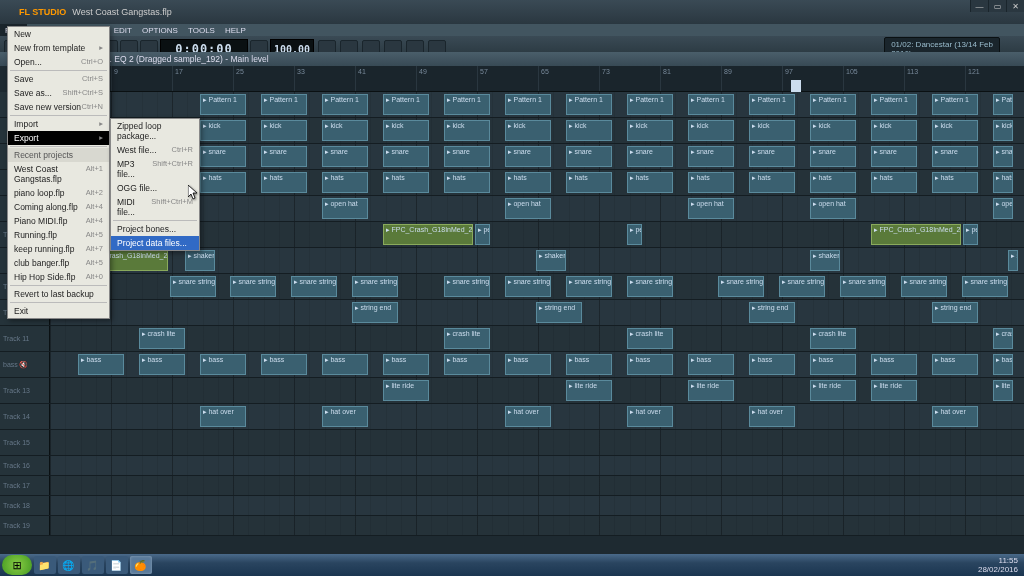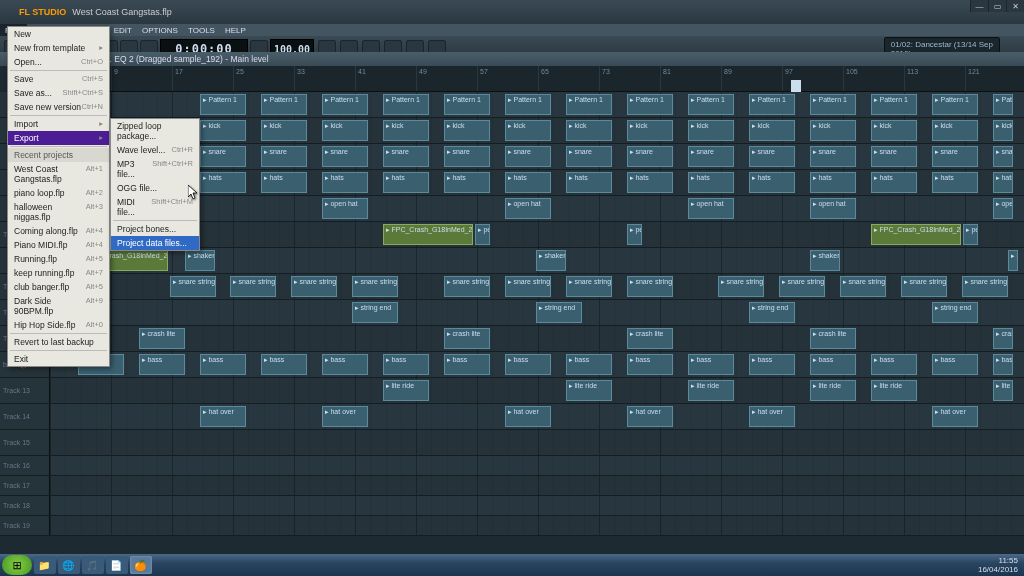--- a/index.html
+++ b/index.html
@@ -28,21 +28,21 @@
 .track.alt{height:20px}
 .thead{position:absolute;left:0;top:0;width:50px;height:100%;background:#25333a;border-right:1px solid #0a1012;font-size:7px;color:#678;display:flex;align-items:center;padding-left:3px}
 .tbody{position:absolute;left:50px;right:0;top:0;height:100%;background:#28363f}
 .track:nth-child(even) .tbody{background:#253239}
 .grid{position:absolute;inset:0;background-image:repeating-linear-gradient(90deg,rgba(0,0,0,.25) 0 1px,transparent 1px 61px),repeating-linear-gradient(90deg,rgba(0,0,0,.08) 0 1px,transparent 1px 15.25px)}
 .clip{position:absolute;top:2px;bottom:2px;background:#3a6070;border:1px solid #5a8a9c;font-size:7px;color:#cde;padding:1px 2px;overflow:hidden;white-space:nowrap}
 .clip.sel{background:#5a7a3a;border-color:#8aaa5c}
 
 .dropdown{position:absolute;top:26px;left:7px;width:103px;background:#e8e8e0;border:1px solid #888;box-shadow:2px 2px 5px rgba(0,0,0,.4);font-size:8.5px;color:#222;z-index:100}
 .dropdown .it{padding:2px 6px;display:flex;justify-content:space-between;cursor:pointer}
-.dropdown .it.hi{background:#4c1d95;color:#fff}
+.dropdown .it.hi{background:#000000;color:#fff}
 .dropdown .it.sec{background:#d8d8d0;color:#555}
 .dropdown .sep{height:1px;background:#bbb;margin:1px 2px}
 .dropdown .sh{color:#888;font-size:7.5px}
 
 .submenu{position:absolute;top:118px;left:110px;width:90px;background:#e8e8e0;border:1px solid #888;box-shadow:2px 2px 5px rgba(0,0,0,.4);font-size:8.5px;color:#222;z-index:101}
 .submenu .it{padding:2px 6px;display:flex;justify-content:space-between;cursor:pointer}
 .submenu .it.hi{background:#316ac5;color:#fff}
 .submenu .sep{height:1px;background:#bbb;margin:1px 2px}
 .submenu .sh{color:#888;font-size:7.5px}
 .cursor{position:absolute;top:185px;left:188px;width:12px;height:16px;z-index:200}
@@ -90,21 +90,21 @@
     <div class="tbtn"></div>
     <div class="tempo">100.00</div>
   </div>
   <div class="tbtn"></div>
   <div class="tbtn"></div>
   <div class="tbtn"></div>
   <div class="tbtn"></div>
   <div class="tbtn"></div>
   <div class="tbtn"></div>
   <div class="songhint">
-    <div>01/02: Dancestar (13/14 Sep</div>
+    <div>01/02: Dancestar (13/14 Feb</div>
     <div>2016)</div>
   </div>
 </div>
 
 <div class="main">
   <div class="plhead">
     <span>Playlist - Param. EQ 2 (Dragged sample_192) - Main level</span>
   </div>
   <div class="timeline" id="timeline">
     <div class="marker" style="left:741px"></div>
@@ -400,69 +400,61 @@
     <div class="it sec">Recent projects</div>
     <div class="it">
       <span>West Coast Gangstas.flp</span>
       <span class="sh">Alt+1</span>
     </div>
     <div class="it">
       <span>piano loop.flp</span>
       <span class="sh">Alt+2</span>
     </div>
     <div class="it">
-      <span>halloween niggas.flp</span>
-      <span class="sh">Alt+3</span>
-    </div>
-    <div class="it">
       <span>Coming along.flp</span>
       <span class="sh">Alt+4</span>
     </div>
     <div class="it">
       <span>Piano MIDI.flp</span>
       <span class="sh">Alt+4</span>
     </div>
     <div class="it">
       <span>Running.flp</span>
       <span class="sh">Alt+5</span>
     </div>
     <div class="it">
       <span>keep running.flp</span>
       <span class="sh">Alt+7</span>
     </div>
     <div class="it">
       <span>club banger.flp</span>
       <span class="sh">Alt+5</span>
     </div>
     <div class="it">
-      <span>Dark Side 90BPM.flp</span>
-      <span class="sh">Alt+9</span>
-    </div>
-    <div class="it">
       <span>Hip Hop Side.flp</span>
       <span class="sh">Alt+0</span>
     </div>
     <div class="sep"></div>
     <div class="it">
       <span>Revert to last backup</span>
       <span class="sh"></span>
     </div>
     <div class="sep"></div>
     <div class="it">
       <span>Exit</span>
       <span class="sh"></span>
     </div>
   </div>
 <div class="submenu" id="exportmenu">
     <div class="it">
       <span>Zipped loop package...</span>
       <span class="sh"></span>
     </div>
     <div class="it">
-      <span>Wave level...</span>
+      <span>West file...</span>
       <span class="sh">Ctrl+R</span>
     </div>
     <div class="it">
       <span>MP3 file...</span>
       <span class="sh">Shift+Ctrl+R</span>
     </div>
     <div class="it">
       <span>OGG file...</span>
       <span class="sh"></span>
     </div>
@@ -488,15 +480,15 @@
 
 <div class="taskbar">
   <div class="start">⊞</div>
   <div class="tbicon">📁</div>
   <div class="tbicon">🌐</div>
   <div class="tbicon">🎵</div>
   <div class="tbicon">📄</div>
   <div class="tbicon act">🍊</div>
   <div class="tray">
     <div>11:55</div>
-    <div>16/04/2016</div>
+    <div>28/02/2016</div>
   </div>
 </div>
 
 </body></html>

